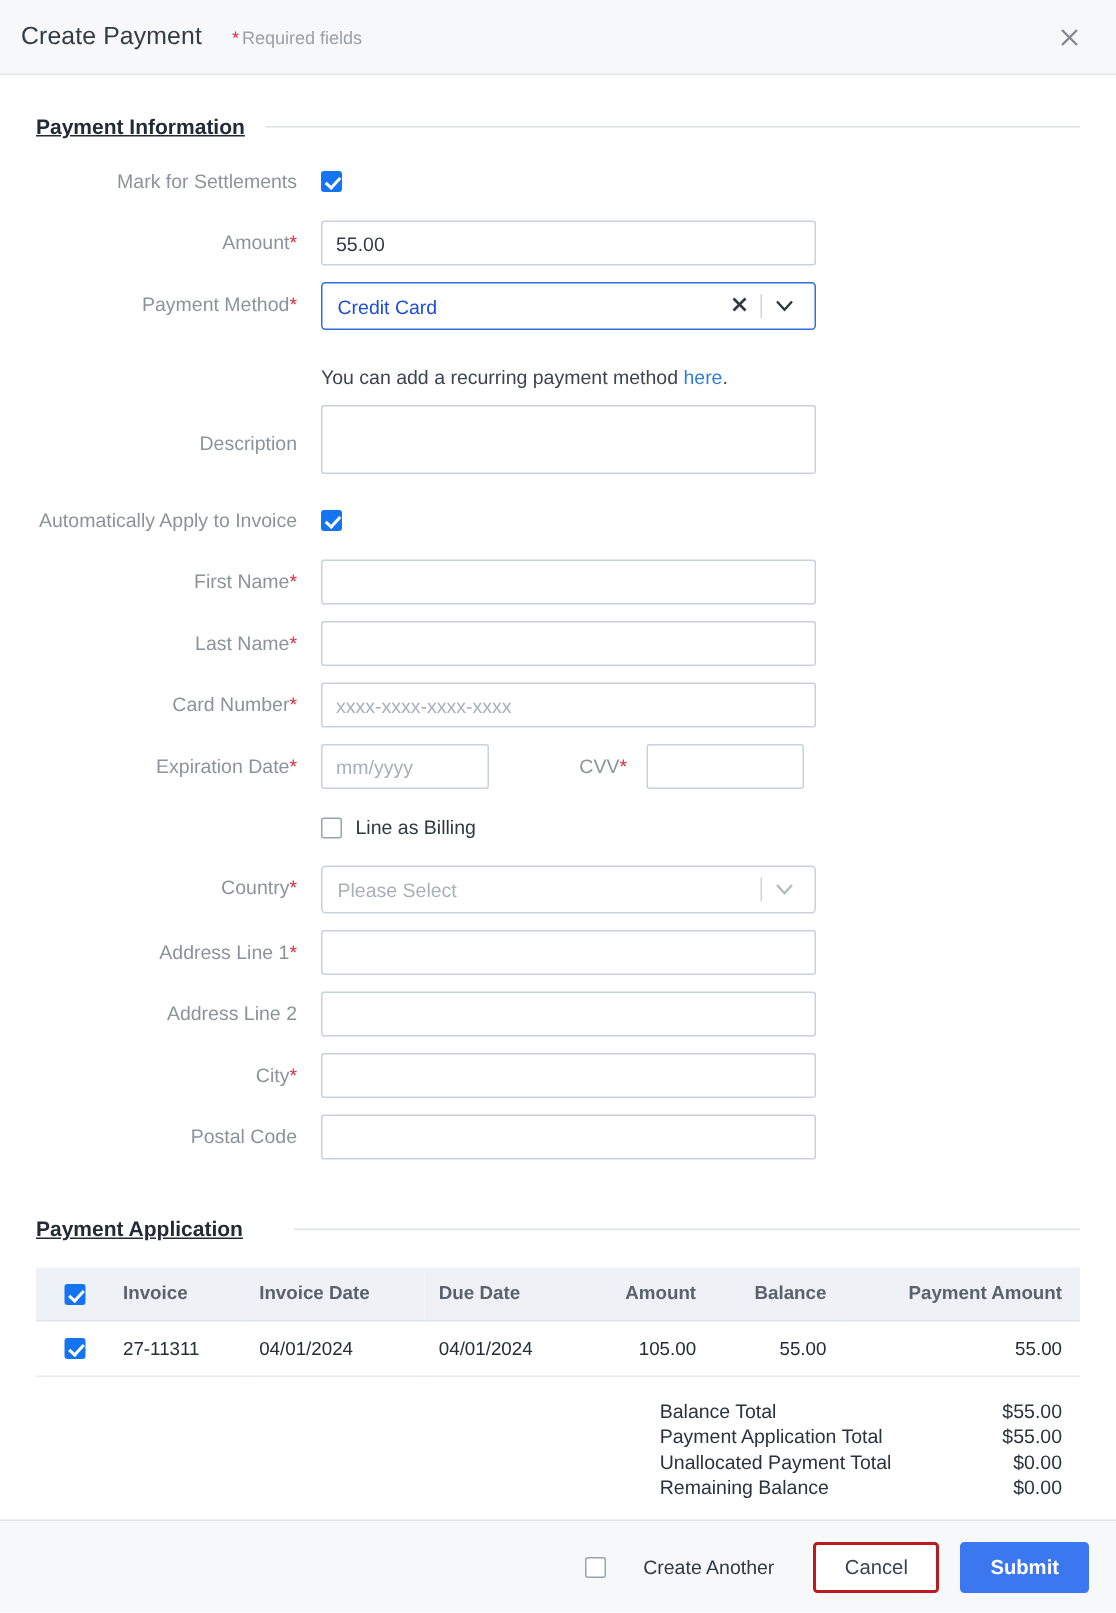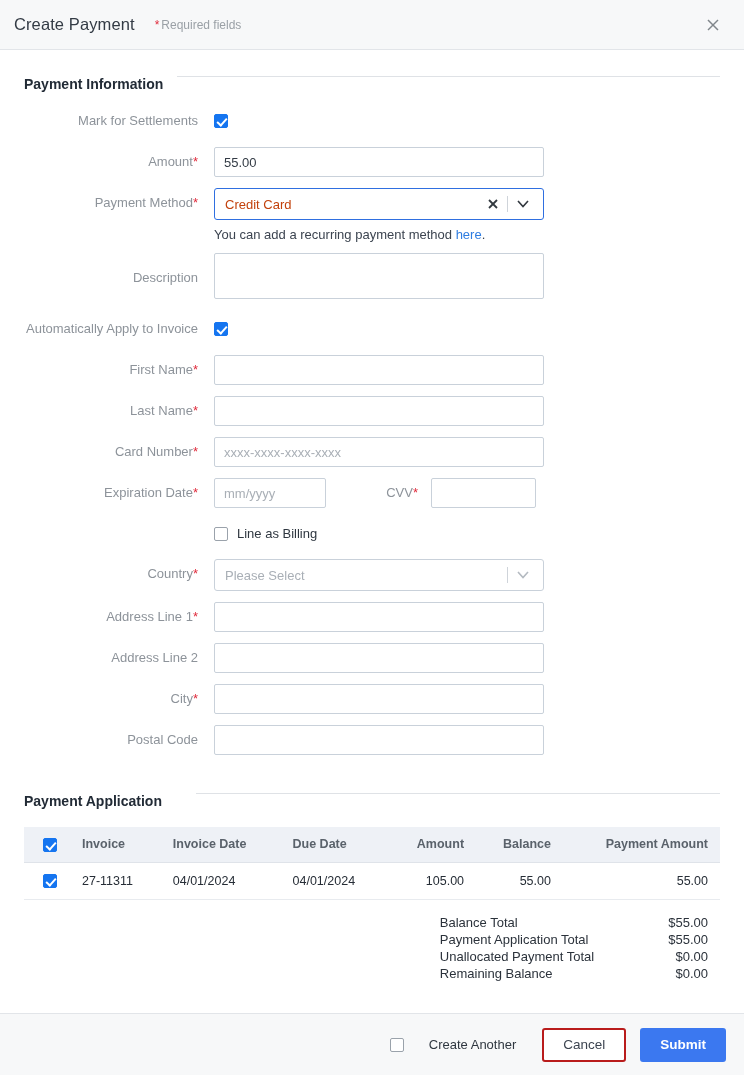--- a/index.html
+++ b/index.html
@@ -26,21 +26,21 @@
   .req-note .star { color:#e02b3c; margin-right:2px; }
   .close-btn {
     margin-left:auto; width:26px; height:26px;
     display:flex; align-items:center; justify-content:center;
     color:#80868b; cursor:pointer;
   }
 
   
   .body { flex:1 1 auto; padding:0 24px; overflow:hidden; }
 
-  .section-head { display:flex; align-items:flex-start; margin-top:26px; }
+  .section-head { display:flex; align-items:center; margin-top:26px;text-decoration:underline; }
   .section-head .label { font-size:14px; font-weight:bold; color:#222b36; white-space:nowrap; }
   .section-head .rule { flex:1; height:1px; background:#dfe2e6; margin-left:14px; }
 
   
   .form { margin-top:14px; }
   .row { display:flex; align-items:flex-start; margin-bottom:11px; }
   .lbl {
     width:190px; flex:0 0 190px;
     text-align:right; padding-right:16px;
     font-size:13px; color:#8d939a;
@@ -79,28 +79,28 @@
   .cb-wrap { height:30px; display:flex; align-items:center; }
 
   
   .sel {
     width:330px; height:32px;
     border:1px solid #c9d1da; border-radius:3px;
     background:#fff; display:flex; align-items:center;
     padding:0 8px 0 10px; font-size:13px; cursor:pointer;
   }
   .sel.focused { border:1.6px solid #2f6fe0; border-radius:3px; }
-  .sel .val { flex:1; color:#c2410c; }
+  .sel .val { flex:1; color:#1d4ed8; }
   .sel .val.placeholder { color:#a9afb6; }
   .sel .clear { color:#32383f; font-size:15px; padding:0 8px; cursor:pointer; line-height:1; }
   .sel .divider { width:1px; height:16px; background:#cfd4da; }
   .sel .caret { padding:0 6px 0 9px; display:flex; align-items:center; cursor:pointer; }
   .sel .caret.muted svg { stroke:#b4bac1; }
 
-  .hint { font-size:13px; color:#3c4450; margin-top:7px; }
+  .hint { font-size:13px; color:#3c4450; margin-top:24px; }
   .hint a { color:#2f7de1; text-decoration:none; }
 
   .inline-cb { display:flex; align-items:center; gap:9px; margin:4px 0 12px 0; }
   .inline-cb .t { font-size:13px; color:#2f3740; }
 
   .two-col { display:flex; align-items:center; }
   .two-col .mid-lbl {
     width:105px; flex:0 0 105px; text-align:right; padding-right:13px;
     font-size:13px; color:#8d939a; line-height:30px;
   }

